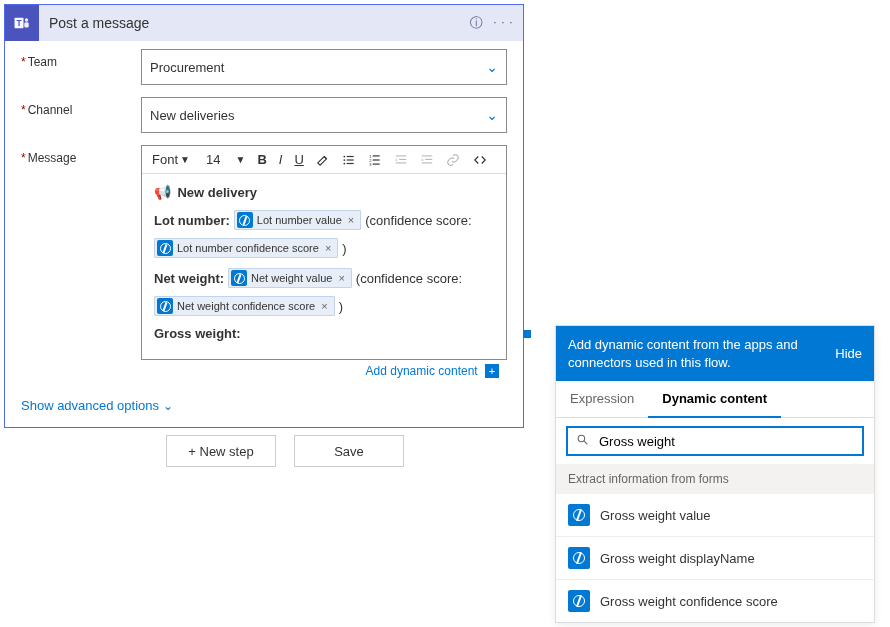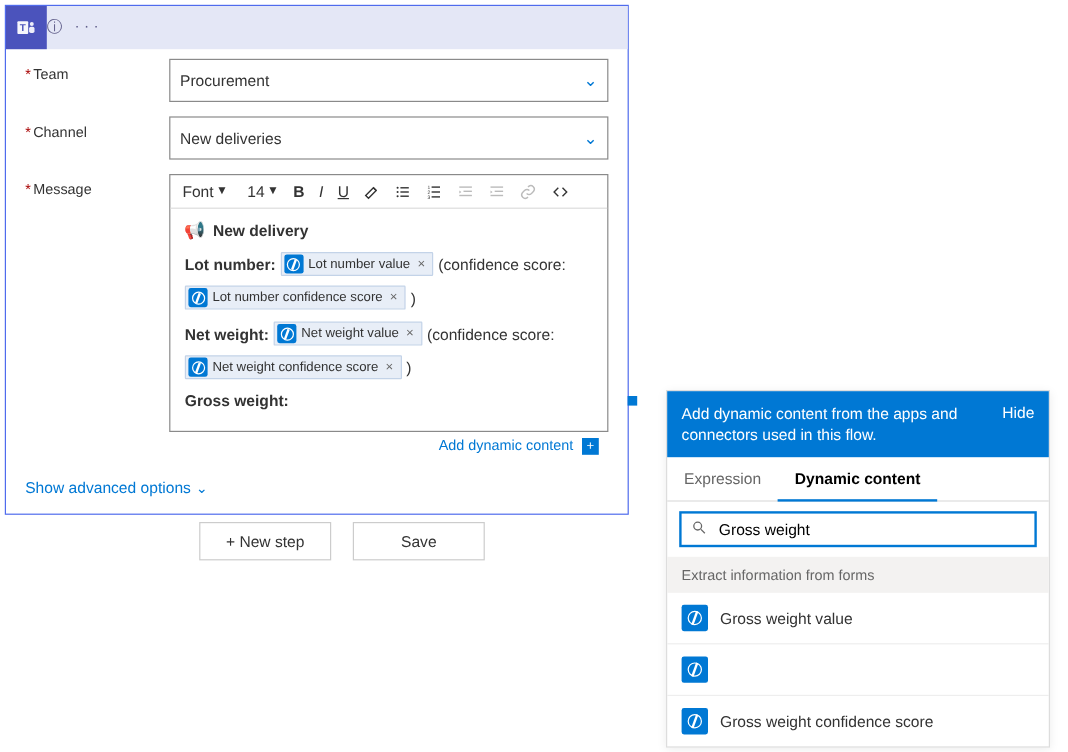--- a/index.html
+++ b/index.html
@@ -17,21 +17,21 @@
   .field-label .req { color:#a80000; margin-right:2px; }
   .field-control { flex:1; }
 
   .select { border:1px solid #8a8a8a; height:36px; display:flex; align-items:center; padding:0 8px; justify-content:space-between; background:#fff; cursor:pointer; font-size:13px; }
   .chevron-down { color:#0078d4; font-size:14px; }
 
   .editor-wrap { border:1px solid #8a8a8a; background:#fff; }
   .toolbar { display:flex; align-items:center; gap:4px; padding:4px 6px; border-bottom:1px solid #ddd; flex-wrap:wrap; }
   .toolbar .tb { padding:2px 4px; cursor:pointer; color:#333; font-size:13px; display:flex; align-items:center; }
   .toolbar .tb.font-sel { min-width:50px; border:none; }
-  .toolbar .tb.size-sel { min-width:20px; }
+  .toolbar .tb.size-sel { min-width:20px;gap:13px; }
   .toolbar .sep-caret { font-size:10px; margin-left:2px; }
   .toolbar .disabled { color:#bbb; }
   .toolbar svg { display:block; }
 
   .editor-body { padding:10px 12px; font-size:13px; }
   .ed-line { margin-bottom:8px; display:flex; flex-wrap:wrap; align-items:center; gap:4px; }
   .ed-heading { font-weight:bold; display:flex; align-items:center; gap:6px; margin-bottom:10px; }
   .megaphone { color:#c50f1f; font-size:14px; }
   .label-bold { font-weight:bold; }
 
@@ -50,21 +50,21 @@
   .show-adv a { color:#0078d4; text-decoration:none; }
   .show-adv .chev { color:#0078d4; font-size:12px; margin-left:4px; }
 
   .footer-btns { position:absolute; left:166px; top:435px; display:flex; gap:18px; }
   .btn { border:1px solid #ccc; background:#fff; width:110px; height:32px; display:flex; align-items:center; justify-content:center; font-size:13px; cursor:pointer; }
 
   
   .dyn-panel { position:absolute; left:555px; top:325px; width:320px; border:1px solid #ddd; background:#fff; box-shadow:0 2px 8px rgba(0,0,0,0.08); }
   .dyn-header { background:#0078d4; color:#fff; padding:10px 12px; font-size:13px; display:flex; justify-content:space-between; align-items:flex-start; }
   .dyn-header .txt { flex:1; padding-right:8px; line-height:1.35; }
-  .dyn-header .hide { cursor:pointer; font-size:13px; }
+  .dyn-header .hide { cursor:pointer; font-size:13px;margin-top:10px; }
   .dyn-tabs { display:flex; border-bottom:1px solid #ddd; }
   .dyn-tab { padding:10px 14px; font-size:13px; cursor:pointer; color:#666; }
   .dyn-tab.active { color:#000; font-weight:600; border-bottom:2px solid #0078d4; margin-bottom:-1px; }
   .dyn-search-wrap { padding:8px 10px; }
   .dyn-search { border:2px solid #0078d4; height:30px; display:flex; align-items:center; padding:0 8px; gap:8px; }
   .dyn-search .mag { color:#666; font-size:13px; }
   .dyn-search input { border:none; outline:none; flex:1; font-size:13px; }
   .dyn-section { background:#f3f2f1; padding:8px 12px; font-size:12px; color:#666; }
   .dyn-item { display:flex; align-items:center; gap:10px; padding:10px 12px; border-bottom:1px solid #eee; cursor:pointer; font-size:13px; }
   .dyn-item:last-child { border-bottom:none; }
@@ -80,20 +80,21 @@
 <div class="card">
   <div class="card-header">
     <div class="teams-badge">
       <svg width="18" height="18" viewBox="0 0 24 24">
           <rect x="2" y="5" width="12" height="14" rx="1" fill="#fff" opacity="0.95"></rect>
           <text x="8" y="16" text-anchor="middle" font-size="11" font-weight="bold" fill="#4b53bc">T</text>
           <circle cx="18" cy="8" r="2.2" fill="#fff" opacity="0.9"></circle>
           <rect x="15" y="11" width="6" height="7" rx="2" fill="#fff" opacity="0.9"></rect>
         </svg>
     </div>
+    <div class="card-title">Post a message</div>
     <div class="hdr-icons">
       <span>ⓘ</span>
       <span>· · ·</span>
     </div>
   </div>
 
   <div class="field-row">
     <div class="field-label"><span class="req">*</span><span>Team</span></div>
     <div class="field-control">
       <div class="select">
@@ -275,18 +276,19 @@
       <input type="text" value="Gross weight" style="">
     </div>
   </div>
   <div class="dyn-section">Extract information from forms</div>
   <div class="dyn-item">
     <span class="ic"></span>
     <span>Gross weight value</span>
   </div>
   <div class="dyn-item">
     <span class="ic"></span>
+    <span>Gross weight displayName</span>
   </div>
   <div class="dyn-item">
     <span class="ic"></span>
     <span>Gross weight confidence score</span>
   </div>
 </div>
 
 </body></html>

